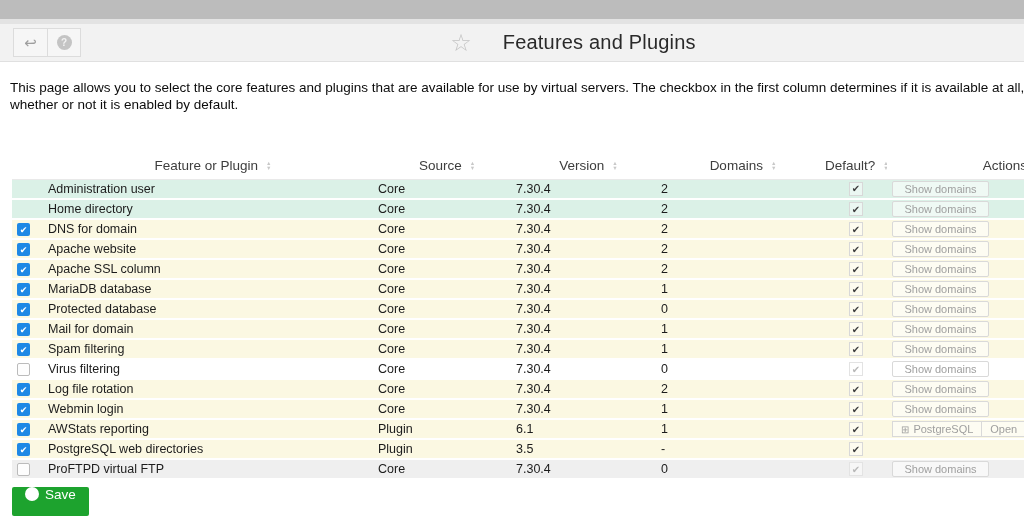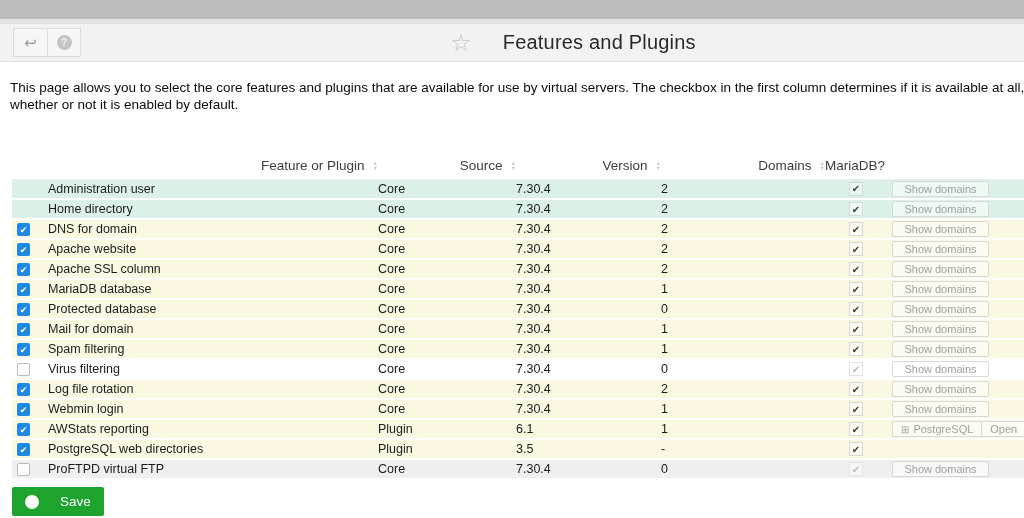--- a/index.html
+++ b/index.html
@@ -52,21 +52,21 @@
 
   
   .desc { margin: 17px 0 0 10px; font-size: 13.5px; color: #0c0c0c; line-height: 17px; }
   .desc-line { white-space: nowrap; }
 
   
   .table-wrap { margin: 39px 0 0 12px; width: 1124px; }
   table { border-collapse: collapse; table-layout: fixed; width: 100%; }
   th, td { padding: 0; overflow: hidden; white-space: nowrap; }
   thead th {
-    text-align: right; font-weight: 400;
+    text-align: center; font-weight: 400;
     font-size: 13.5px; color: #3d3d3d;
     height: 27px; background: #ffffff;
     border-bottom: 1px solid #e9e9e9;
     cursor: pointer;
   }
   .sort {
     display: inline-flex; flex-direction: column;
     margin-left: 8px; vertical-align: middle;
     color: #c8c8c8; font-size: 5.5px; line-height: 5px;
   }
@@ -104,21 +104,21 @@
   }
   .abtn-show { width: 97px; }
   .abtn.grouped { border-radius: 0; }
   .abtn.grouped + .abtn.grouped { margin-left: -1px; }
   .abtn-ic { margin-right: 4px; font-size: 10px; }
 
   
   .save-btn {
     margin: 7px 0 0 12px;
     height: 29px; padding: 0 13px;
-    display: inline-flex; align-items: center; gap: 21px;
+    display: inline-flex; gap: 6px;
     background: #1da32e; color: #ffffff;
     border: none; border-radius: 2px;
     font-size: 13.5px; font-family: "Liberation Sans", sans-serif;
     cursor: pointer;
   }
   .save-ic {
     width: 14px; height: 14px; border-radius: 50%;
     background: #ffffff; color: #1da32e;
     display: flex; align-items: center; justify-content: center;
     font-size: 9px;
@@ -175,21 +175,21 @@
                 <span>▼</span>
               </span></th>
           <th><span>Version</span><span class="sort">
                 <span>▲</span>
                 <span>▼</span>
               </span></th>
           <th><span>Domains</span><span class="sort">
                 <span>▲</span>
                 <span>▼</span>
               </span></th>
-          <th><span>MariaDB?</span><span class="sort">
+          <th><span>Default?</span><span class="sort">
                 <span>▲</span>
                 <span>▼</span>
               </span></th>
           <th><span>Actions</span><span class="sort">
                 <span>▲</span>
                 <span>▼</span>
               </span></th>
         </tr>
       </thead>
       <tbody>

